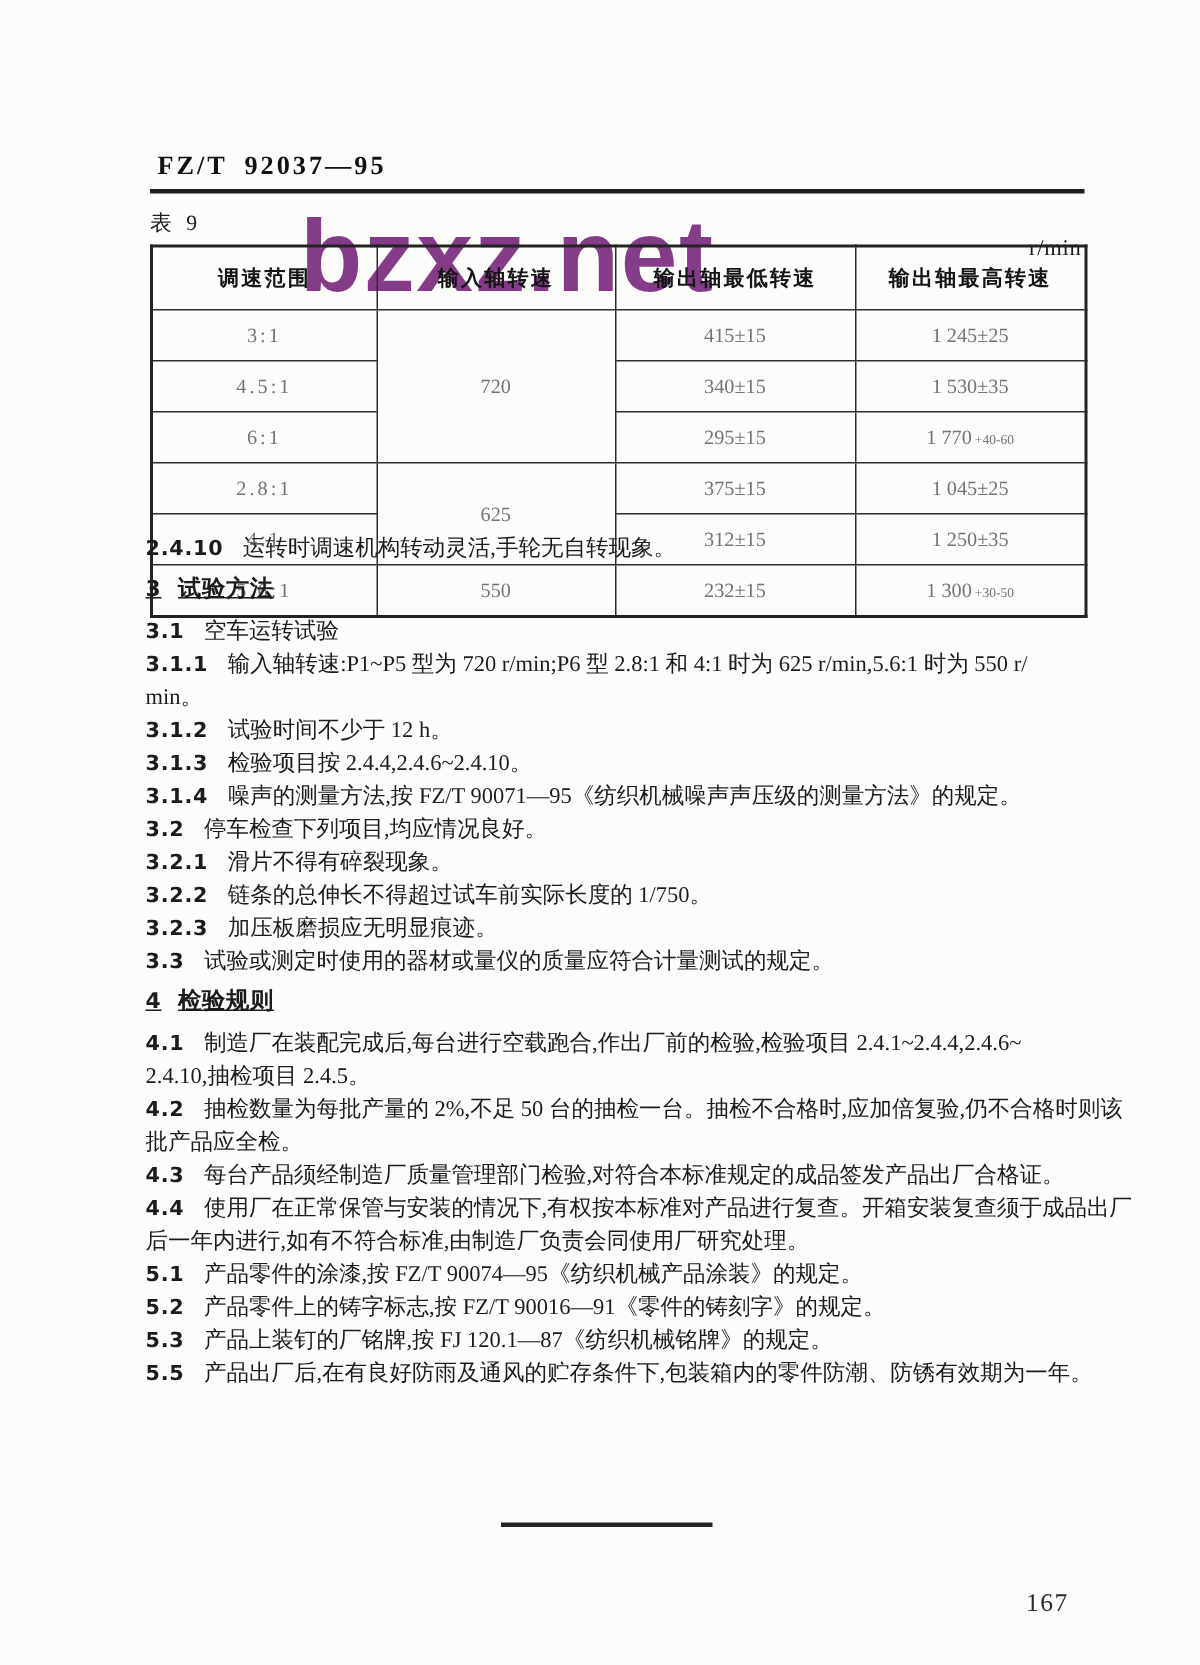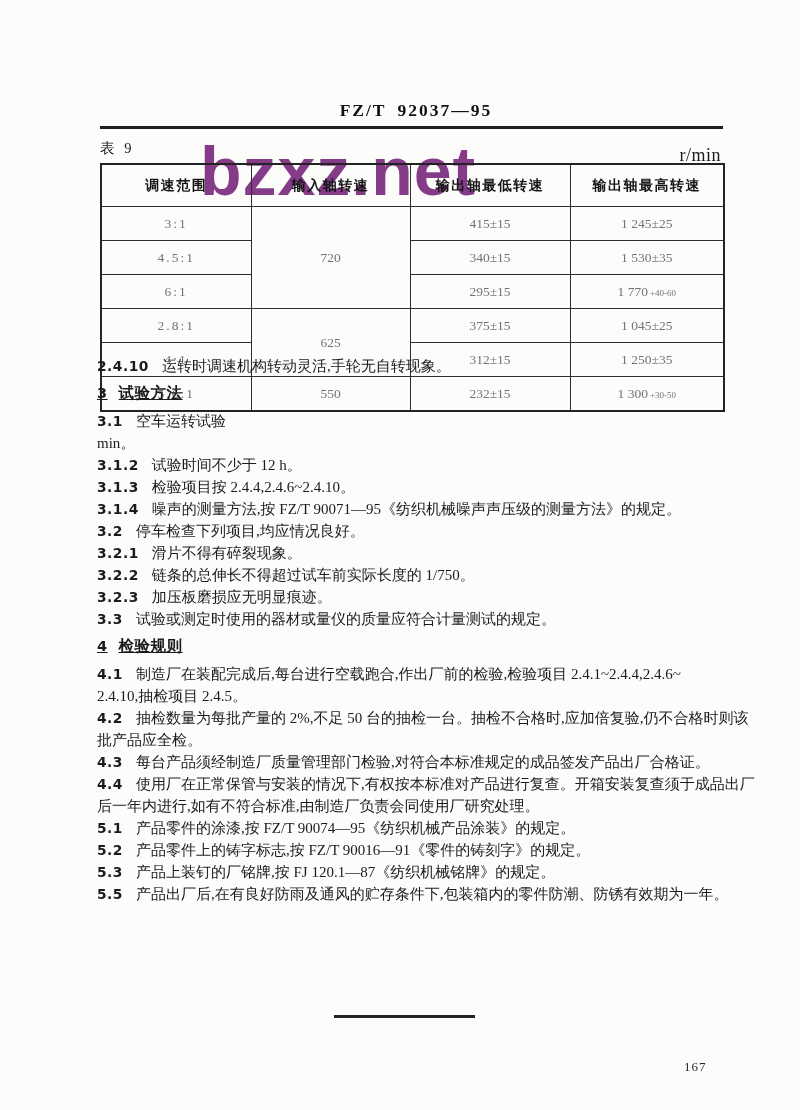--- a/index.html
+++ b/index.html
@@ -3,34 +3,34 @@
 <meta charset="utf-8">
 <style>
   html,body{margin:0;padding:0;background:#e8e8e6;}
   .page{
     position:relative;width:800px;height:1110px;margin:0 auto;
     background:#fcfcfa;overflow:hidden;
     font-family:"Liberation Serif","DejaVu Serif",serif;color:#1b1b1b;
   }
   
   .std-no{
-    position:absolute;left:105px;top:100px;width:622px;text-align:center;
+    position:absolute;left:105px;top:100px;width:622px;
     font-weight:bold;font-size:17.5px;letter-spacing:2px;word-spacing:5px;color:#111;
   }
   .rule-top{position:absolute;left:100px;top:126px;width:623px;height:3px;background:#1f1f1f;}
   
   .watermark{
     position:absolute;left:200px;top:136px;z-index:0;
     font-family:Liberation Sans, sans-serif;font-weight:800;font-size:68px;line-height:70px;
     color:#701a75;letter-spacing:1px;opacity:.85;user-select:none;
   }
   
   .cap-row{position:absolute;left:100px;top:139px;width:623px;height:20px;font-size:14.5px;}
   .cap-row .cap{position:absolute;left:0;width:100%;text-align:left;letter-spacing:3px;}
-  .cap-row .unit{position:absolute;right:2px;top:6px;font-size:18px;letter-spacing:.5px;}
+  .cap-row .unit{position:absolute;right:2px;top:19px;font-size:15px;letter-spacing:.5px;}
   
   table.spec{
     position:absolute;left:100px;top:163px;width:623px;
     border-collapse:collapse;table-layout:fixed;background:transparent;
   }
   table.spec{border:2.2px solid #232323;}
   table.spec th,table.spec td{
     border:1.5px solid #2d2d2d;text-align:center;vertical-align:middle;
     padding:4px;background:transparent;
   }
@@ -46,21 +46,21 @@
   .body-text{position:absolute;left:97px;top:355px;width:630px;z-index:2;}
   .bline{line-height:22px;font-size:15px;white-space:nowrap;}
   .bline .num{
     font-family:"DejaVu Sans","Liberation Sans",sans-serif;
     font-weight:bold;font-size:13.8px;margin-right:13px;letter-spacing:.5px;
   }
   .bline.heading{margin:5px 0 6px 0;font-weight:bold;font-size:15.5px;letter-spacing:.5px;text-decoration:underline;}
   .bline.heading .num{font-size:14.5px;margin-right:11px;}
   
   .end-rule{position:absolute;left:334px;top:1015px;width:141px;height:2.5px;background:#232323;}
-  .page-no{position:absolute;left:684px;top:1059px;font-size:13px;letter-spacing:1px;color:#2a2a2a;}
+  .page-no{position:absolute;left:684px;top:1059px;font-size:17px;letter-spacing:1px;color:#2a2a2a;}
 </style>
 </head>
 <body>
 
 <div class="page">
 
   <div class="watermark">bzxz.net</div>
 
   <div class="std-no">FZ/T 92037—95</div>
   <div class="rule-top"></div>
@@ -140,20 +140,23 @@
       </div>
 
       <div class="bline heading">
         <span class="num">3</span><span class="txt">试验方法</span>
       </div>
 
       <div class="bline line">
         <span class="num">3.1</span><span class="txt">空车运转试验</span>
       </div>
 
+      <div class="bline line">
+        <span class="num">3.1.1</span><span class="txt">输入轴转速:P1~P5 型为 720 r/min;P6 型 2.8:1 和 4:1 时为 625 r/min,5.6:1 时为 550 r/</span>
+      </div>
 
       <div class="bline cont">
         <span class="txt">min。</span>
       </div>
 
       <div class="bline line">
         <span class="num">3.1.2</span><span class="txt">试验时间不少于 12 h。</span>
       </div>
 
       <div class="bline line">

